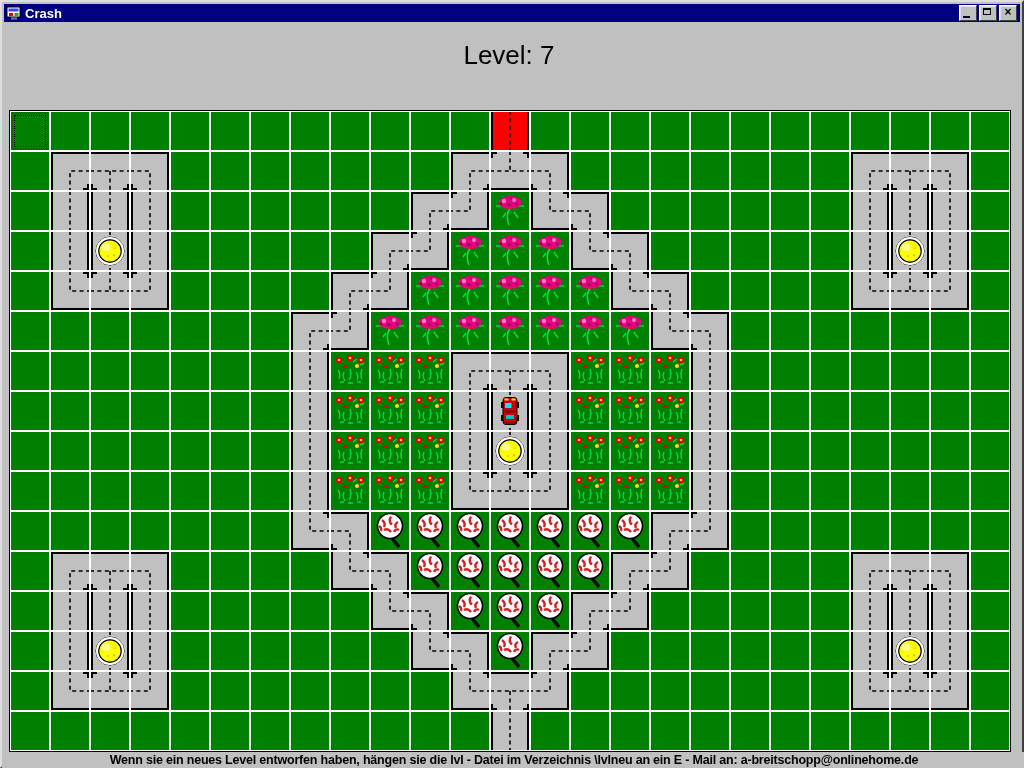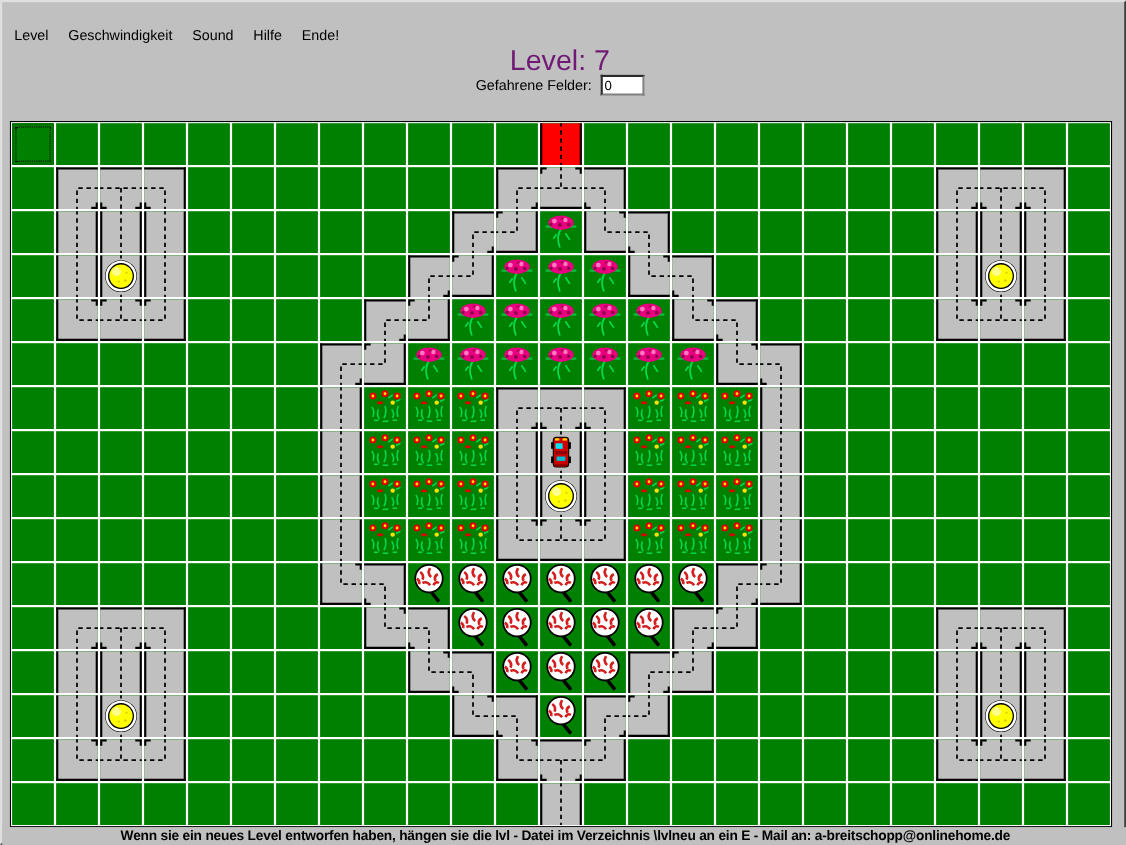--- a/index.html
+++ b/index.html
@@ -15,21 +15,21 @@
     box-shadow:inset 1px 1px 0 #dfdfdf;position:relative;cursor:default;}
   .winbtn .min{position:absolute;left:3px;bottom:2px;width:7px;height:2px;background:#000;}
   .winbtn .max{position:absolute;left:3px;top:2px;width:8px;height:7px;border:1px solid #000;border-top-width:2px;box-sizing:border-box;}
   .winbtn .cls{position:absolute;left:0;top:-1px;width:16px;text-align:center;color:#000;font-weight:bold;font-size:12px;line-height:14px;}
   
   #menubar{position:absolute;left:2px;top:20px;right:2px;height:18px;background:#c0c0c0;
     display:flex;align-items:center;font-size:13px;color:#000;}
   .menu-item{padding:1px 9px;}
   
   #level-title{position:absolute;left:0;top:38px;width:1014px;text-align:center;
-    font-size:26px;color:#701a75;}
+    font-size:26px;color:#000000;}
   #felder-row{position:absolute;left:0;top:66px;width:1014px;text-align:center;font-size:13px;color:#000;}
   #felder-row label{vertical-align:middle;}
   #felder-input{width:32px;height:15px;margin-left:4px;border:2px inset #808080;background:#fff;
     font-family:"Liberation Sans",sans-serif;font-size:12px;padding:0 2px;vertical-align:middle;}
   #board-header{position:absolute;left:7px;top:89px;width:1000px;height:16px;box-sizing:border-box;
     background:#c0c0c0;border-top:1px solid #fff;border-left:1px solid #fff;
     border-bottom:1px solid #404040;border-right:1px solid #404040;
     text-align:center;font-size:12px;color:#000;line-height:15px;}
   
   #board{position:absolute;left:7px;top:108px;width:998px;height:638px;background:#fff;
@@ -40,35 +40,45 @@
   .ovl{position:absolute;width:38px;height:38px;pointer-events:none;}
   
   #statusbar{position:absolute;left:0;top:750px;width:1024px;height:18px;background:#c0c0c0;
     text-align:center;font-size:12.5px;font-weight:bold;color:#000;letter-spacing:-0.2px;line-height:17px;}
 </style>
 </head>
 <body>
 
 <div id="frame">
 
+  <div id="titlebar">
+    <svg class="app-icon" viewBox="0 0 16 16">
+      <rect x="1" y="2" width="13" height="10" fill="#fff" stroke="#000"></rect>
+      <rect x="2.5" y="3.5" width="10" height="3" fill="#4040ff"></rect>
+      <rect x="3" y="8" width="4" height="3" fill="#e00000"></rect>
+      <rect x="8.5" y="8" width="4" height="3" fill="#30a030"></rect>
+      <rect x="5" y="12.5" width="6" height="2" fill="#808080"></rect>
+    </svg>
+    <span class="title">Crash</span>
+    <div id="winbtns">
+      <div class="winbtn">
+          <div class="min"></div>
+        </div>
+      <div class="winbtn">
+          <div class="max"></div>
+        </div>
+      <div class="winbtn">
+          <div class="cls">×</div>
+        </div>
+    </div>
+  </div>
 
-  <div id="menubar">
-      <div class="menu-item">Level</div>
-      <div class="menu-item">Geschwindigkeit</div>
-      <div class="menu-item">Sound</div>
-      <div class="menu-item">Hilfe</div>
-      <div class="menu-item">Ende!</div>
-    </div>
 
   <div id="level-title">Level: 7</div>
 
-  <div id="felder-row">
-    <label>Gefahrene Felder:</label>
-    <input id="felder-input" value="0" style="">
-  </div>
 
 
   <div id="board">
       <div class="cell focused" style="left: 1px; top: 1px;"></div>
       <div class="cell" style="left: 41px; top: 1px;"></div>
       <div class="cell" style="left: 81px; top: 1px;"></div>
       <div class="cell" style="left: 121px; top: 1px;"></div>
       <div class="cell" style="left: 161px; top: 1px;"></div>
       <div class="cell" style="left: 201px; top: 1px;"></div>
       <div class="cell" style="left: 241px; top: 1px;"></div>

